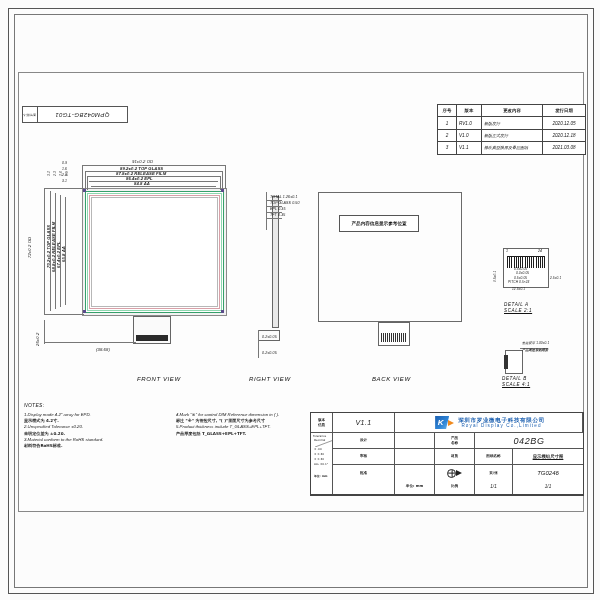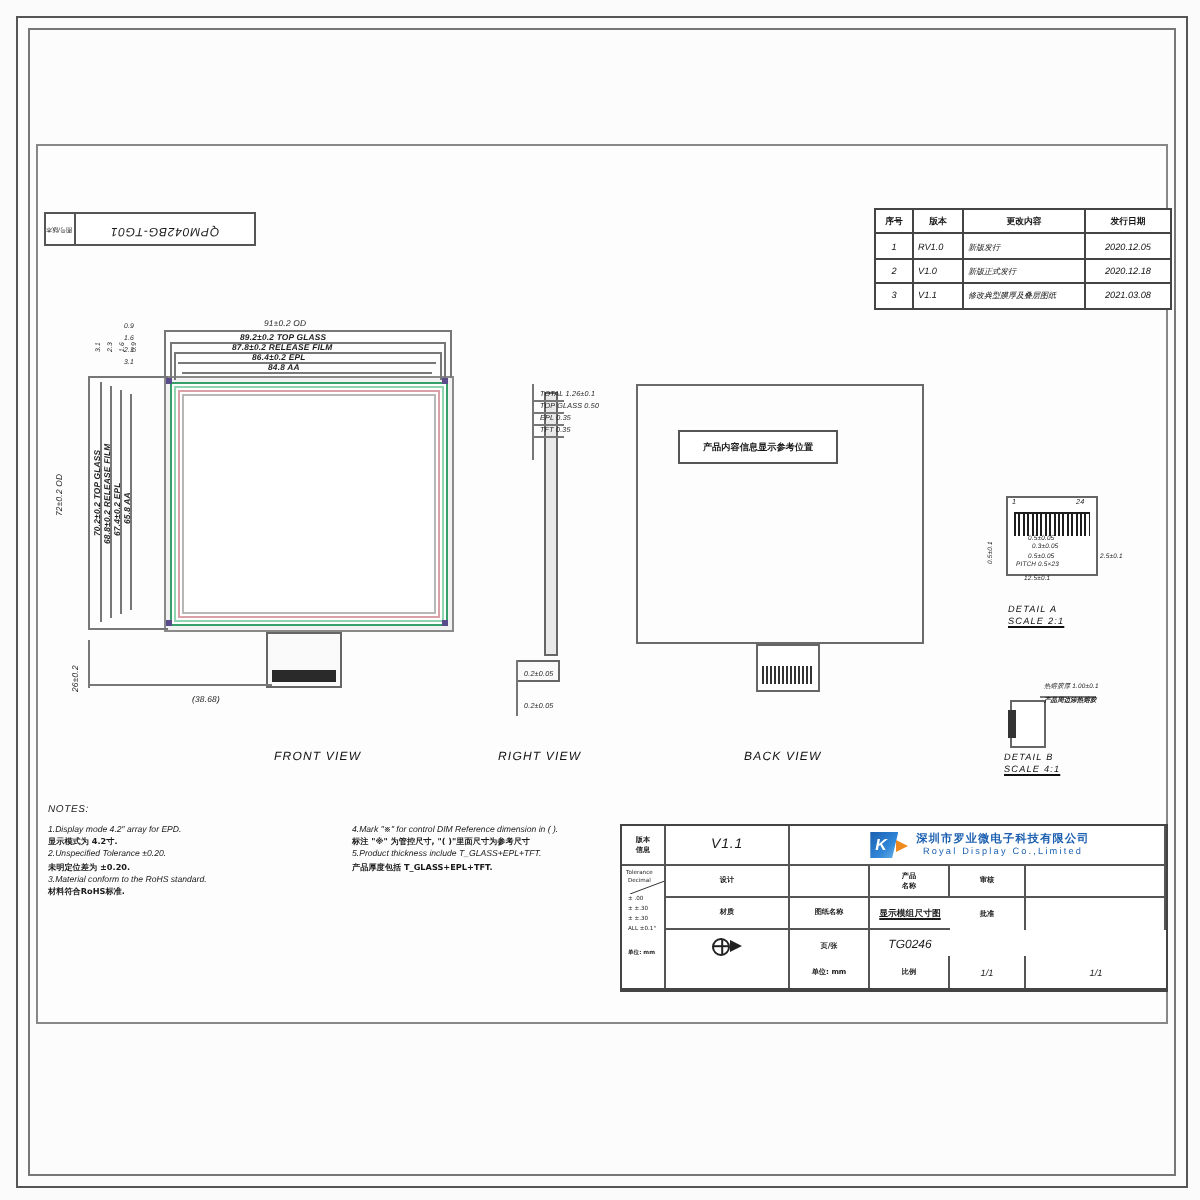--- a/index.html
+++ b/index.html
@@ -378,20 +378,23 @@
       <span class="tol-t" style="left:3px;top:14px;">±  .00</span>
       <span class="tol-t" style="left:3px;top:19px;">±  ±.30</span>
       <span class="tol-t" style="left:3px;top:24px;">±  ±.30</span>
       <span class="tol-t" style="left:3px;top:29px;">ALL  ±0.1°</span>
       <span class="tol-t" style="left:3px;top:41px;font-weight:bold;">单位: mm</span>
     </div>
     <div class="c">
       <span class="lbl" style="white-space:pre-line">产品
 名称</span>
     </div>
+    <div class="c nr" style="grid-column:5 / span 2;">
+      <span class="val-big">042BG</span>
+    </div>
 
     <div class="c">
       <span class="lbl">审核</span>
     </div>
     <div class="c">
       <span class="val-s"></span>
     </div>
     <div class="c">
       <span class="lbl">材质</span>
     </div>

